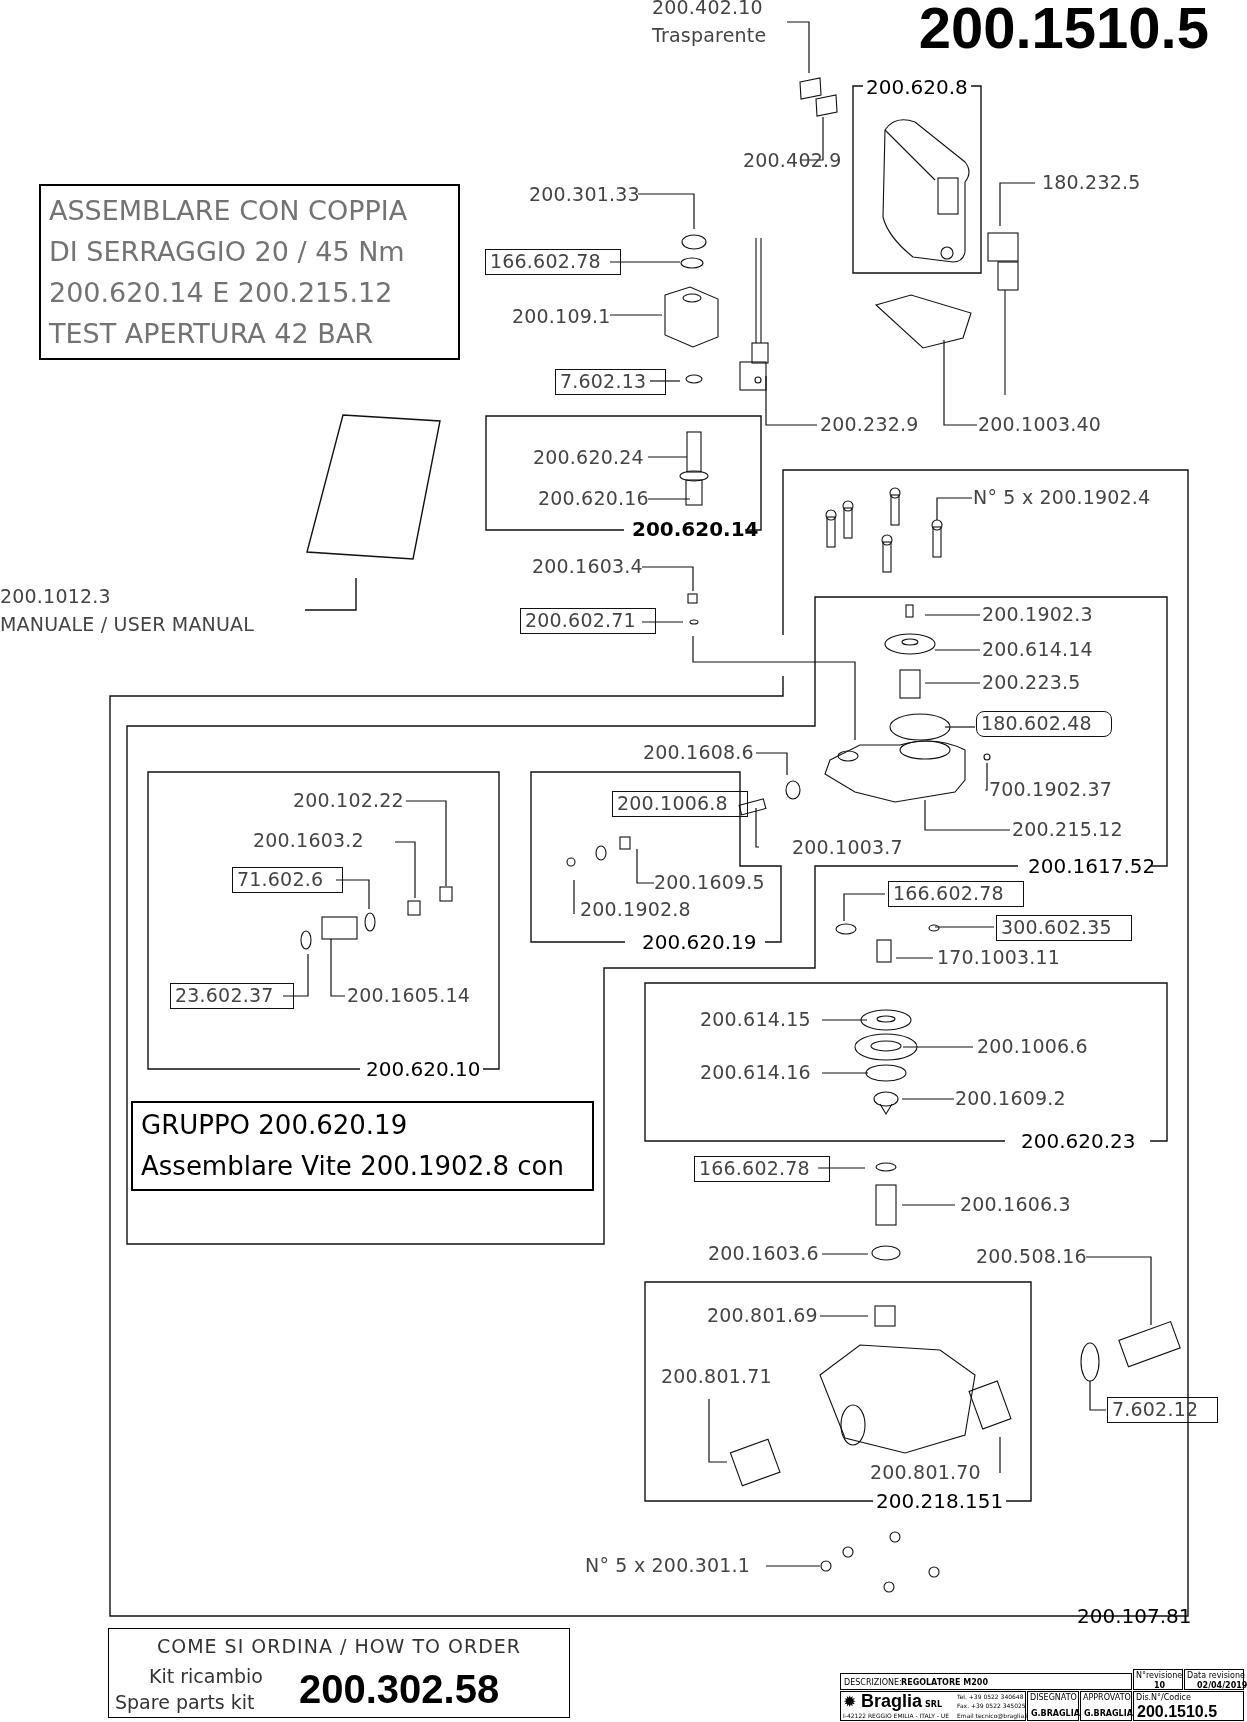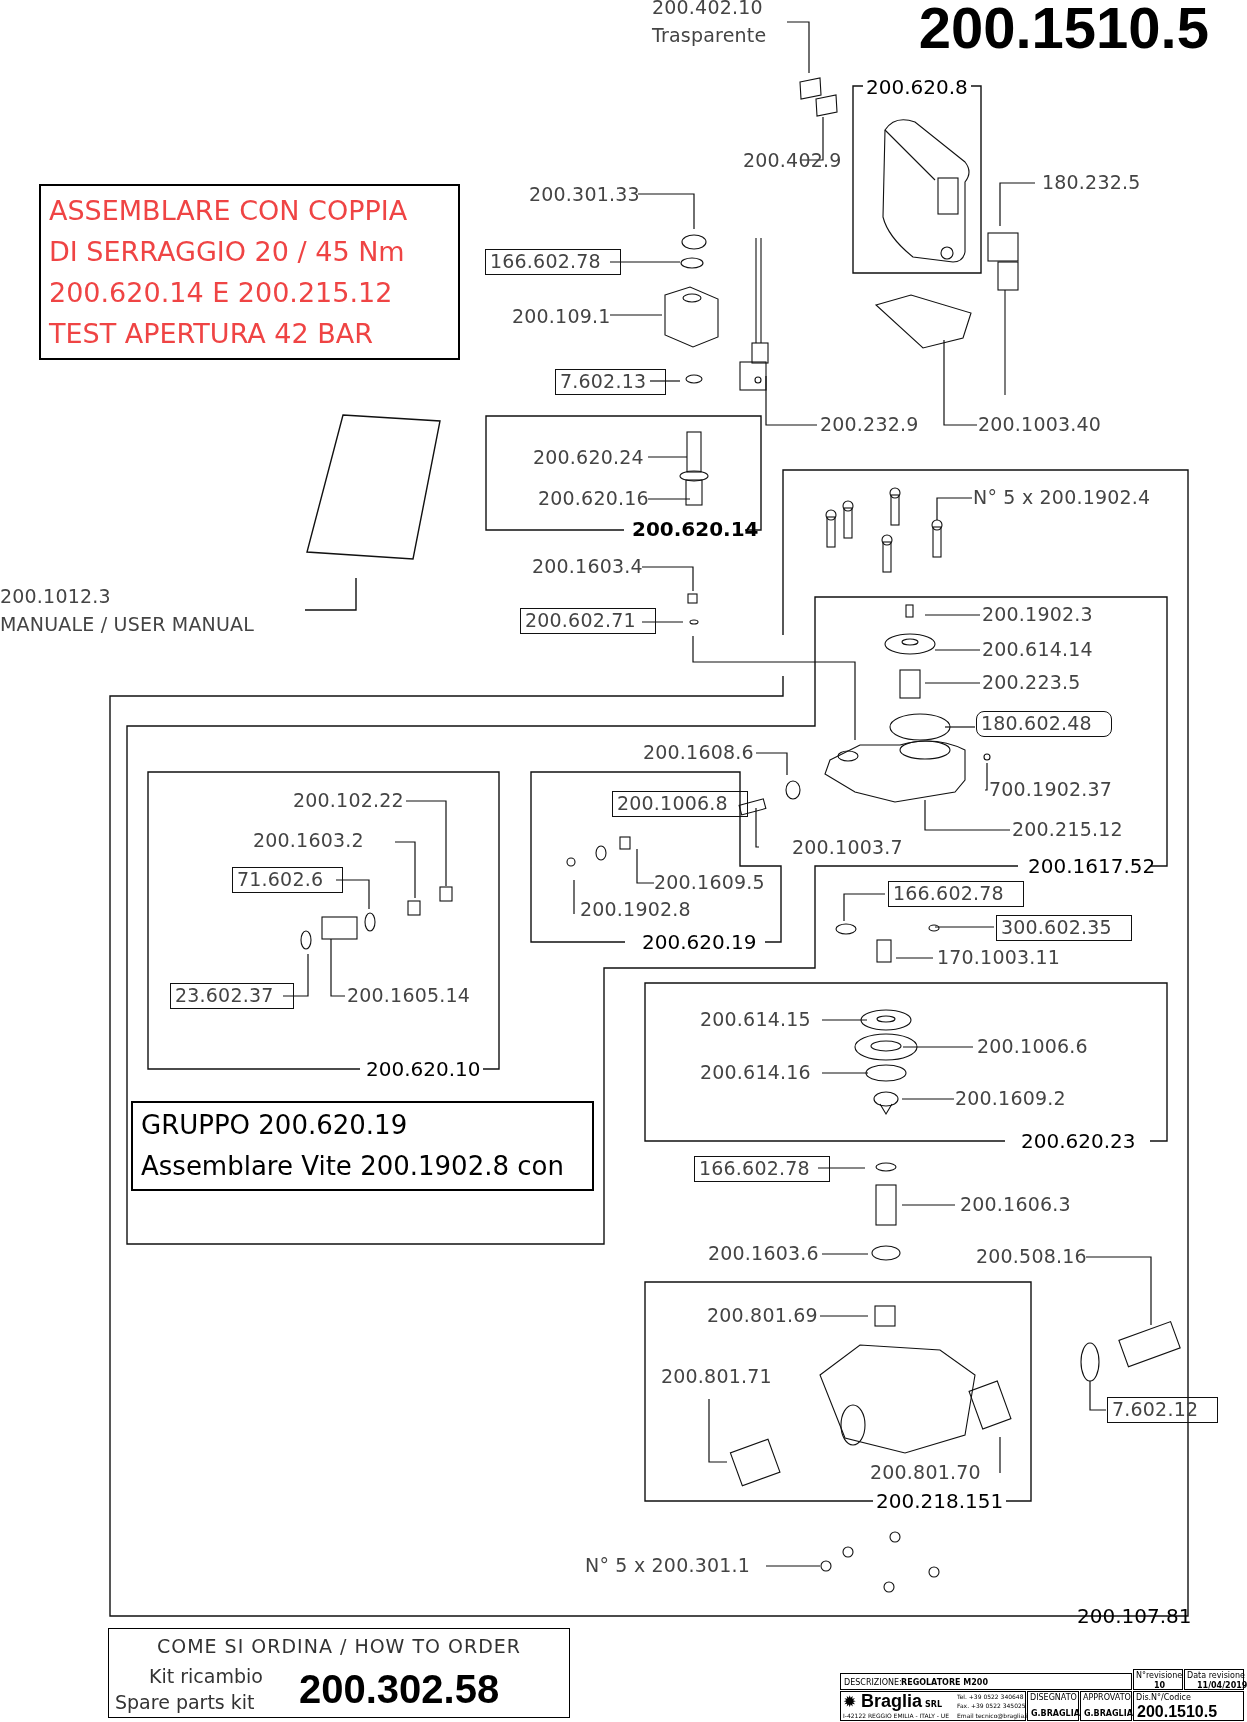--- a/index.html
+++ b/index.html
@@ -2,21 +2,21 @@
 <html><head>
 <meta charset="utf-8">
 <style>
   html, body { margin:0; padding:0; background:#fff; }
   body { width:1247px; height:1722px; position:relative; overflow:hidden;
          font-family:"DejaVu Sans", sans-serif; color:#333; }
   #draw { position:absolute; left:0; top:0; }
   .lbl { position:absolute; font-size:19px; color:#444; white-space:nowrap; line-height:1; letter-spacing:0.2px; }
   .boxed { border:1.5px solid #111; padding:2px 19px 3px 4px; }
   .grp { position:absolute; font-size:20px; color:#000; white-space:nowrap; line-height:1; font-weight:normal; }
-  .note { position:absolute; border:2px solid #000; background:#fff; font-size:27px; color:#ef4444; line-height:41px; padding:4px 8px; }
+  .note { position:absolute; border:2px solid #000; background:#fff; font-size:27px; color:#737373; line-height:41px; padding:4px 8px; }
   .note2 { position:absolute; border:2px solid #000; background:#fff; font-size:26px; color:#000; line-height:41px; padding:2px 8px; }
   .title { position:absolute; right:38px; top:-6px; font-family:"Liberation Sans", sans-serif; font-size:58px; font-weight:bold; color:#000; }
   .order { position:absolute; left:108px; top:1628px; width:460px; height:88px; border:1.5px solid #000; background:#fff; }
   .order .h { position:absolute; left:0; right:0; top:6px; text-align:center; font-size:19px; color:#333; letter-spacing:1px; }
   .order .k1 { position:absolute; left:40px; top:36px; font-size:19px; color:#333; }
   .order .k2 { position:absolute; left:6px; top:62px; font-size:19px; color:#333; }
   .order .kit { position:absolute; left:190px; top:38px; font-family:"Liberation Sans", sans-serif; font-size:40px; font-weight:bold; color:#000; }
   .tb { position:absolute; left:840px; top:1673px; width:404px; height:48px; font-size:8px; color:#000; }
   .tb div { position:absolute; border:1px solid #000; box-sizing:border-box; background:#fff; }
   .tb span { position:absolute; white-space:nowrap; }
@@ -300,21 +300,21 @@
   <div style="left:0;top:0;width:292px;height:17px;padding-left:29px;">
     <span style="left:3px;top:4px;">DESCRIZIONE:</span>
     <span style="left:60px;top:4px;font-weight:bold;">REGOLATORE M200</span>
   </div>
   <div style="left:293px;top:-4px;width:50px;height:21px;">
     <span style="left:2px;top:1px;">N°revisione</span>
     <span style="left:20px;top:11px;font-weight:bold;">10</span>
   </div>
   <div style="left:344px;top:-4px;width:60px;height:21px;">
     <span style="left:2px;top:1px;">Data revisione</span>
-    <span style="left:12px;top:11px;font-weight:bold;">11/04/2019</span>
+    <span style="left:12px;top:11px;font-weight:bold;">02/04/2019</span>
   </div>
   <div style="left:0;top:18px;width:186px;height:30px;">
     <span style="left:2px;top:0px;font-size:16px;">✹</span>
     <span style="left:20px;top:-1px;font-size:18px;font-weight:bold;font-family:'Liberation Sans',sans-serif;">Braglia</span>
     <span style="left:84px;top:8px;font-weight:bold;">SRL</span>
     <span style="left:2px;top:20px;font-size:6px;">I-42122 REGGIO EMILIA - ITALY - UE</span>
     <span style="left:116px;top:1px;font-size:6px;">Tel. +39 0522 340648</span>
     <span style="left:116px;top:10px;font-size:6px;">Fax. +39 0522 345025</span>
     <span style="left:116px;top:20px;font-size:6px;">Email tecnico@braglia.it</span>
   </div>

